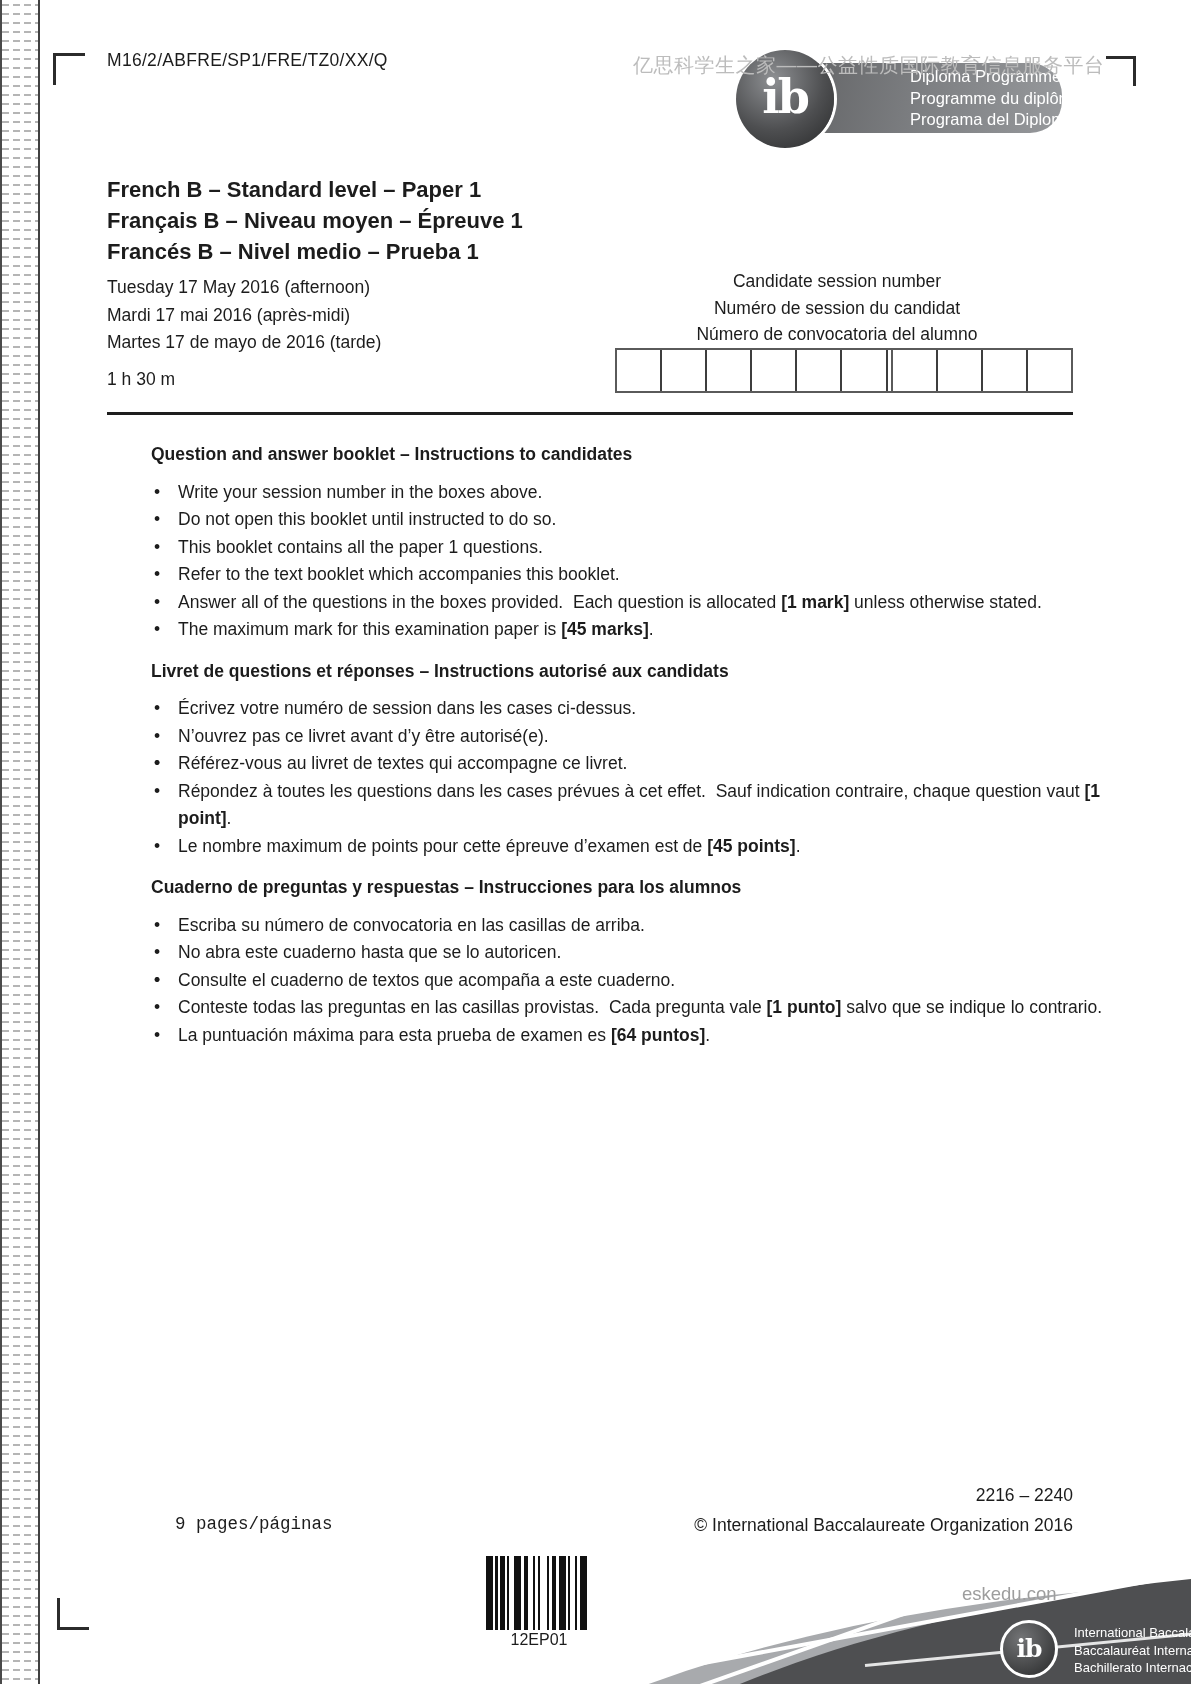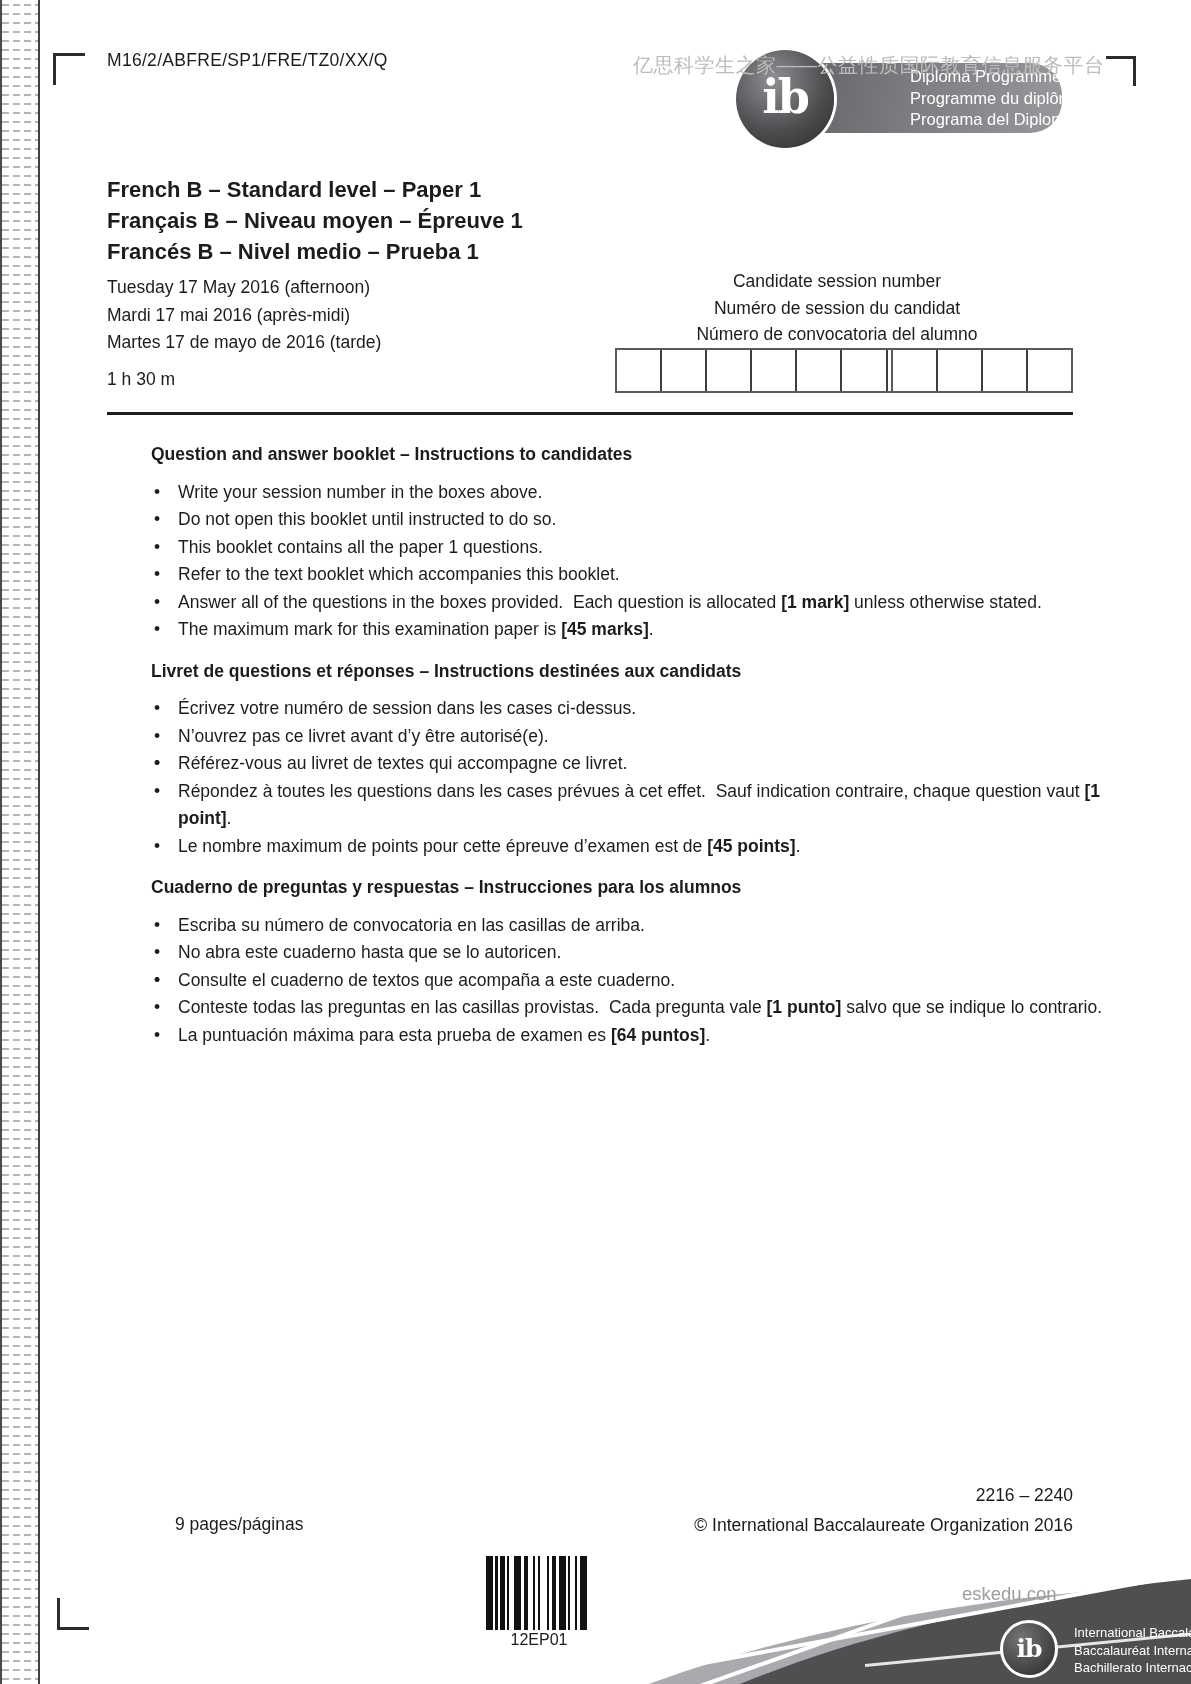--- a/index.html
+++ b/index.html
@@ -57,21 +57,21 @@
   .section{margin:0 0 14px 0;}
   .section-heading{font-weight:bold;font-size:17.5px;margin:0 0 10px 0;}
   ul.bullets{list-style:none;margin:0;padding:0;}
   li.bullet{position:relative;padding-left:27px;white-space:pre-wrap;}
   li.bullet .marker{position:absolute;left:3px;top:0;}
   .bseg{font-weight:bold;}
 
   
   .paper-number{position:absolute;left:773px;top:1485px;width:300px;text-align:right;font-size:17.5px;}
   .copyright{position:absolute;left:473px;top:1515px;width:600px;text-align:right;font-size:17.5px;}
-  .pages{position:absolute;left:175px;top:1514px;font-size:17.5px;}
+  .pages{position:absolute;left:175px;top:1514px;font-size:17.5px;font-family:Liberation Mono, monospace;}
 
   .barcode{position:absolute;left:486px;top:1556px;width:106px;height:74px;display:flex;align-items:stretch;}
   .barcode span{display:block;height:100%;}
   .barcode-label{position:absolute;left:486px;top:1631px;width:106px;text-align:center;font-size:16px;}
 
   .watermark-bottom{position:absolute;left:962px;top:1583px;font-size:18.5px;color:#9d9d9d;z-index:9;}
 
   .swoosh{position:absolute;left:0;top:1528px;width:1191px;height:156px;overflow:hidden;}
   .sw-light{position:absolute;left:280px;top:55px;width:2000px;height:900px;border-radius:50%;background:#a8aaad;}
   .sw-dark{position:absolute;left:410px;top:40px;width:2000px;height:900px;border-radius:50%;background:#4e4f51;}
@@ -153,21 +153,21 @@
         <ul class="bullets">
           <li class="bullet"><span class="marker">•</span><span>Write your session number in the boxes above.</span></li>
           <li class="bullet"><span class="marker">•</span><span>Do not open this booklet until instructed to do so.</span></li>
           <li class="bullet"><span class="marker">•</span><span>This booklet contains all the paper 1 questions.</span></li>
           <li class="bullet"><span class="marker">•</span><span>Refer to the text booklet which accompanies this booklet.</span></li>
           <li class="bullet"><span class="marker">•</span><span>Answer all of the questions in the boxes provided.  Each question is allocated </span><span class="bseg">[1 mark]</span><span> unless otherwise stated.</span></li>
           <li class="bullet"><span class="marker">•</span><span>The maximum mark for this examination paper is </span><span class="bseg">[45 marks]</span><span>.</span></li>
         </ul>
       </section>
       <section class="section">
-        <h3 class="section-heading">Livret de questions et réponses – Instructions destinées aux candidats</h3>
+        <h3 class="section-heading">Livret de questions et réponses – Instructions autorisé aux candidats</h3>
         <ul class="bullets">
           <li class="bullet"><span class="marker">•</span><span>Écrivez votre numéro de session dans les cases ci-dessus.</span></li>
           <li class="bullet"><span class="marker">•</span><span>N’ouvrez pas ce livret avant d’y être autorisé(e).</span></li>
           <li class="bullet"><span class="marker">•</span></li>
           <li class="bullet"><span class="marker">•</span><span>Référez-vous au livret de textes qui accompagne ce livret.</span></li>
           <li class="bullet"><span class="marker">•</span><span>Répondez à toutes les questions dans les cases prévues à cet effet.  Sauf indication contraire, chaque question vaut </span><span class="bseg">[1 point]</span><span>.</span></li>
           <li class="bullet"><span class="marker">•</span><span>Le nombre maximum de points pour cette épreuve d’examen est de </span><span class="bseg">[45 points]</span><span>.</span></li>
         </ul>
       </section>
       <section class="section">

